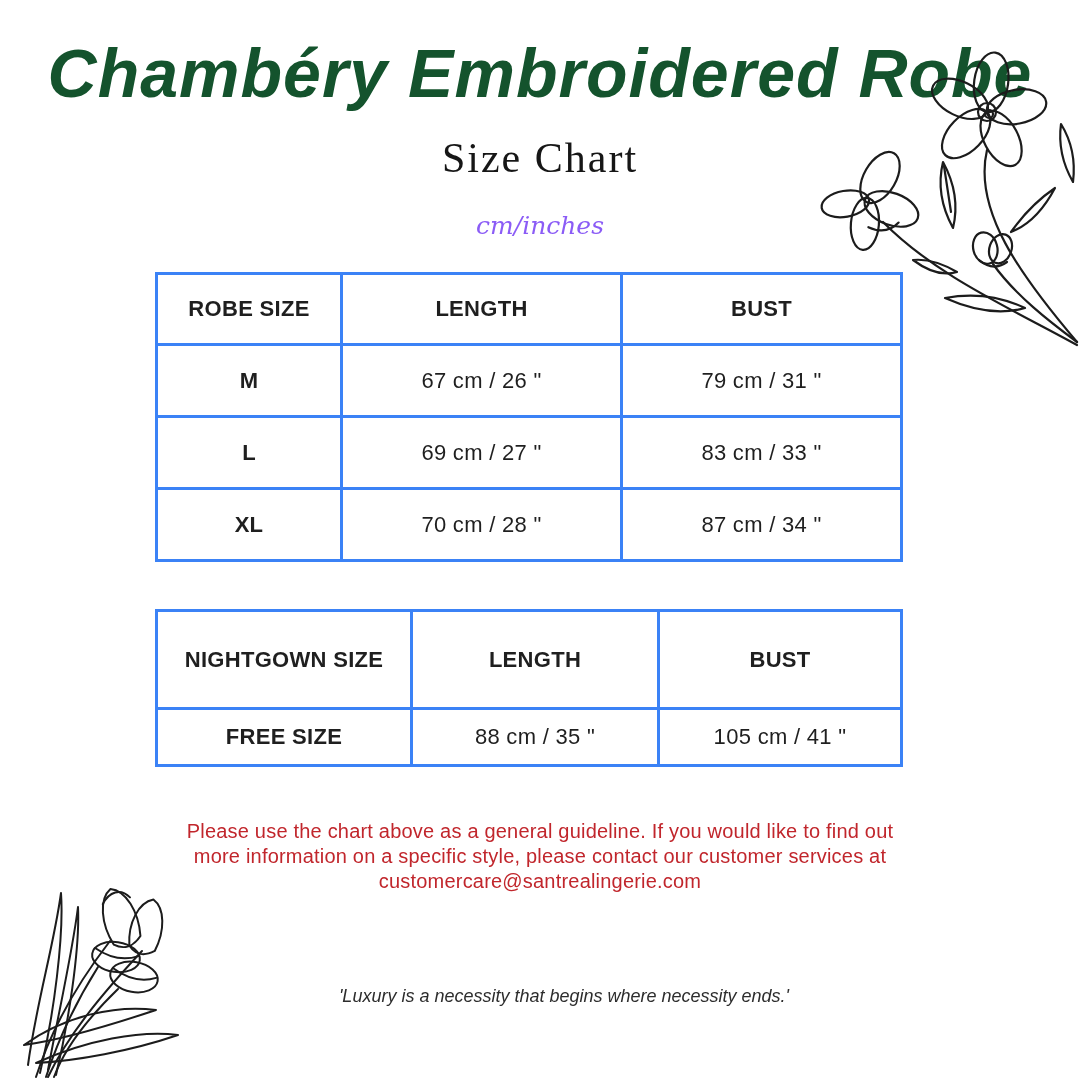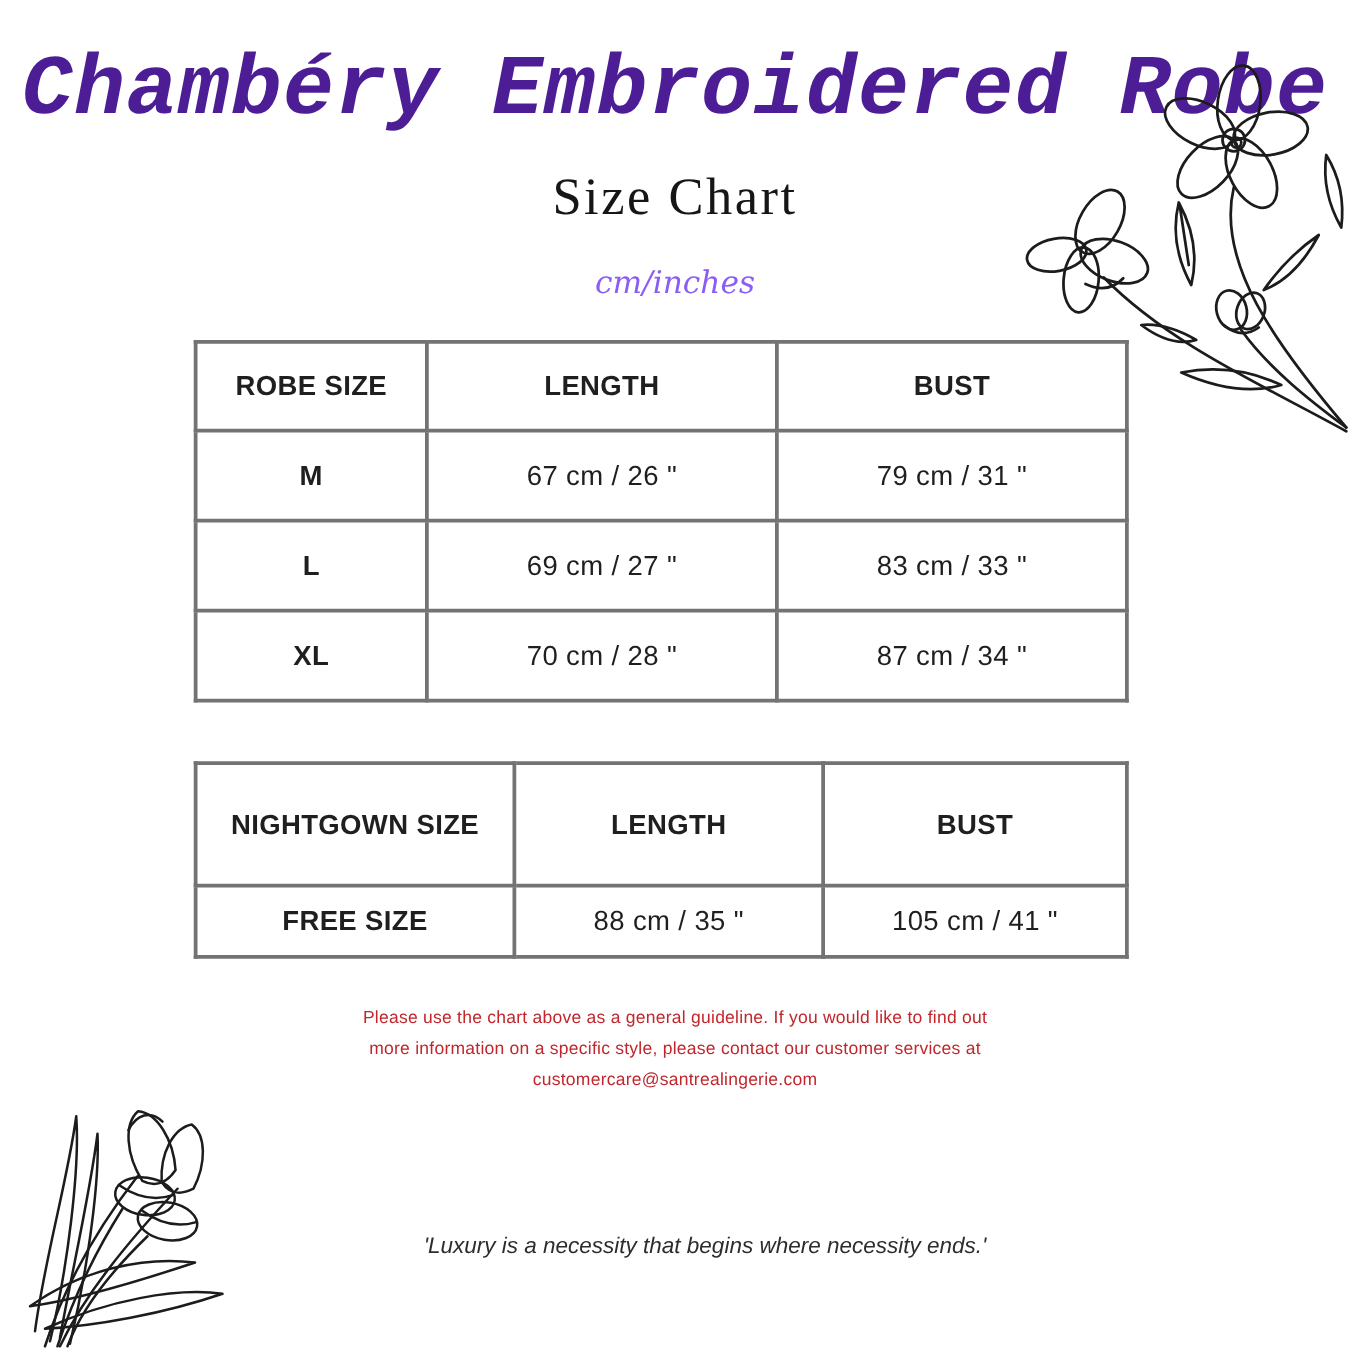--- a/index.html
+++ b/index.html
@@ -6,24 +6,24 @@
   html,body { background:#ffffff; }
   .canvas {
     position:relative; width:1080px; height:1080px;
     background:#ffffff; overflow:hidden;
     font-family:"Liberation Sans", sans-serif;
     color:#1c1c1c;
   }
   .script-title {
     position:absolute; top:34px; left:0; width:100%;
     text-align:center;
-    font-family:Liberation Mono, monospace;
+    font-family:Liberation Sans, sans-serif;
     font-style:italic; font-weight:700;
     font-size:68px; letter-spacing:1px;
-    color:#4c1d95;
+    color:#14532d;
   }
   .size-chart-heading {
     position:absolute; top:134px; left:0; width:100%;
     text-align:center;
     font-family:"Liberation Serif", serif;
     font-size:42px; font-weight:500; letter-spacing:2px;
     color:#161616;
   }
   .units-label {
     position:absolute; top:211px; left:0; width:100%;
@@ -31,43 +31,43 @@
     font-family:"DejaVu Serif", serif;
     font-style:italic; font-size:25px;
     color:#8b5cf6;
   }
   table.size-table {
     position:absolute; left:155px;
     border-collapse:collapse; table-layout:fixed;
     background:#ffffff;
   }
   table.size-table td {
-    border:3px solid #737373;
+    border:3px solid #3b82f6;
     text-align:center; vertical-align:middle;
     font-size:22px; color:#1f1f1f; letter-spacing:0.3px;
   }
   #robe-table { top:272px; width:745px; }
   #robe-table td.c1 { width:185px; }
   #robe-table td.c2 { width:280px; }
   #robe-table td.c3 { width:280px; }
   #robe-table tr { height:72px; }
   #robe-table tr.head { height:71px; }
   #nightgown-table { top:609px; width:745px;padding-left:12px; }
   #nightgown-table td.c1 { width:255px; }
   #nightgown-table td.c2 { width:247px; }
   #nightgown-table td.c3 { width:243px; }
   #nightgown-table tr.head { height:98px; }
   #nightgown-table tr.body { height:57px; }
   .th-black { font-weight:bold; font-size:19px; letter-spacing:0.8px; color:#141414; }
   .th-red   { font-weight:bold; font-size:19px; letter-spacing:0.8px; color:#a6181c; }
   .size-red { font-weight:bold; font-size:20px; letter-spacing:0.8px; color:#a6181c; }
   .note {
-    position:absolute; top:801px; left:0; width:100%;
-    text-align:center;
-    font-size:14px; line-height:24.8px;
+    position:absolute; top:819px; left:0; width:100%;
+    text-align:center;
+    font-size:20px; line-height:24.8px;
     color:#c1262c; letter-spacing:0.2px;
   }
   .quote {
     position:absolute; top:984px; left:0; width:100%;
     text-align:center;
     font-style:italic; font-size:18px; line-height:25px;
     color:#2d2d2d;
     padding-left:48px;
   }
   .deco { position:absolute; pointer-events:none; }

